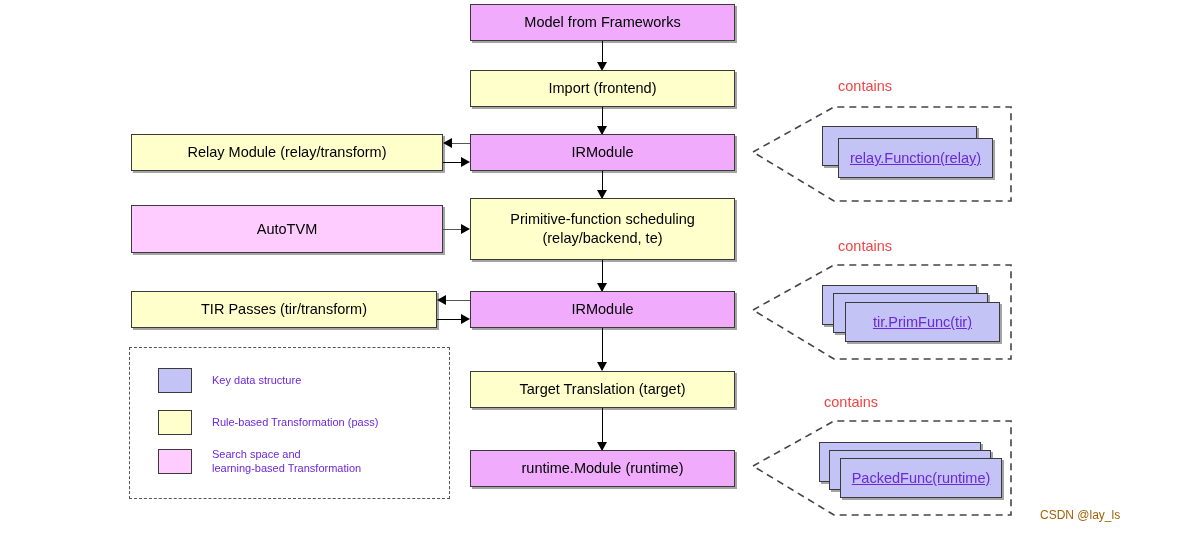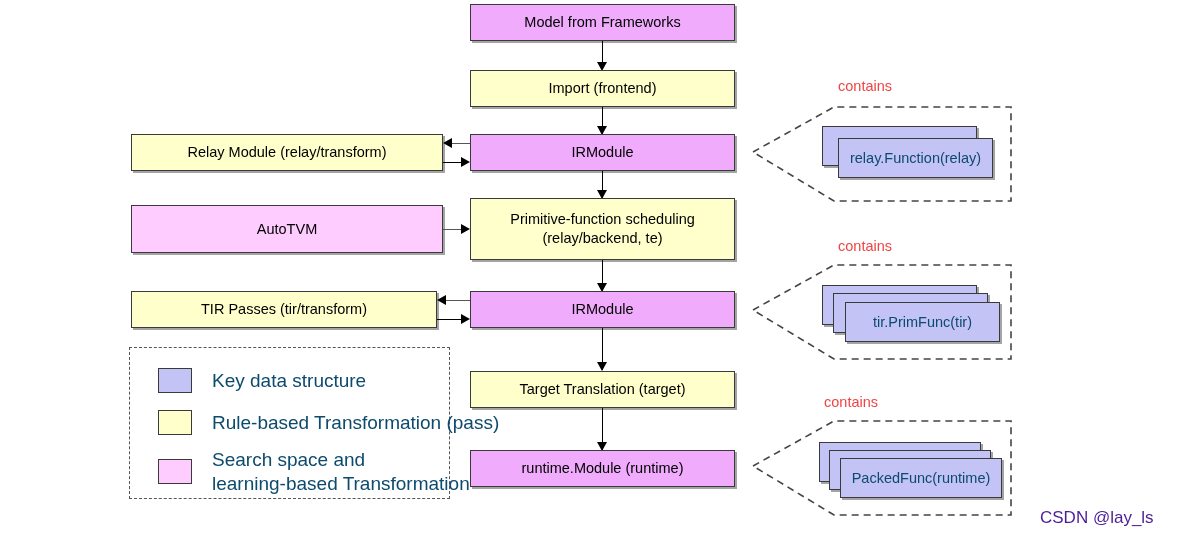--- a/index.html
+++ b/index.html
@@ -87,22 +87,23 @@
   .stack-box {
     position: absolute;
     box-sizing: border-box;
     background: #c3c3f5;
     border: 1.5px solid #3a3a3a;
     box-shadow: 2px 2px 0 rgba(90,90,90,0.55);
     display: flex;
     align-items: center;
     justify-content: center;
     font-size: 14.5px;
-    color: #0c4a6e;
+    color: #6d28d9;
     white-space: nowrap;
+    text-decoration: underline;
   }
 
   
   .legend {
     position: absolute;
     box-sizing: border-box;
     border: 1.6px dashed #555;
     background: #fff;
   }
   .legend-row {
@@ -115,31 +116,31 @@
     height: 25px;
     box-sizing: border-box;
     border: 1.5px solid #3a3a3a;
     flex: 0 0 auto;
   }
   .swatch.purple { background: #c3c3f5; }
   .swatch.yellow { background: #ffffcc; }
   .swatch.pink   { background: #ffccff; }
   .legend-text {
     margin-left: 20px;
-    font-size: 19px;
+    font-size: 11px;
     line-height: 1.25;
-    color: #0c4a6e;
+    color: #6d28d9;
     white-space: pre-line;
   }
 
   
   .watermark {
     position: absolute;
-    font-size: 17px;
-    color: #4c1d95;
+    font-size: 12px;
+    color: #a16207;
     white-space: nowrap;
   }
 </style>
 </head>
 <body>
 
 <div class="node purple" style="left:470px; top:4px; width:265px; height:37px;">
   <span class="node-label">Model from Frameworks</span>
 </div>
 

